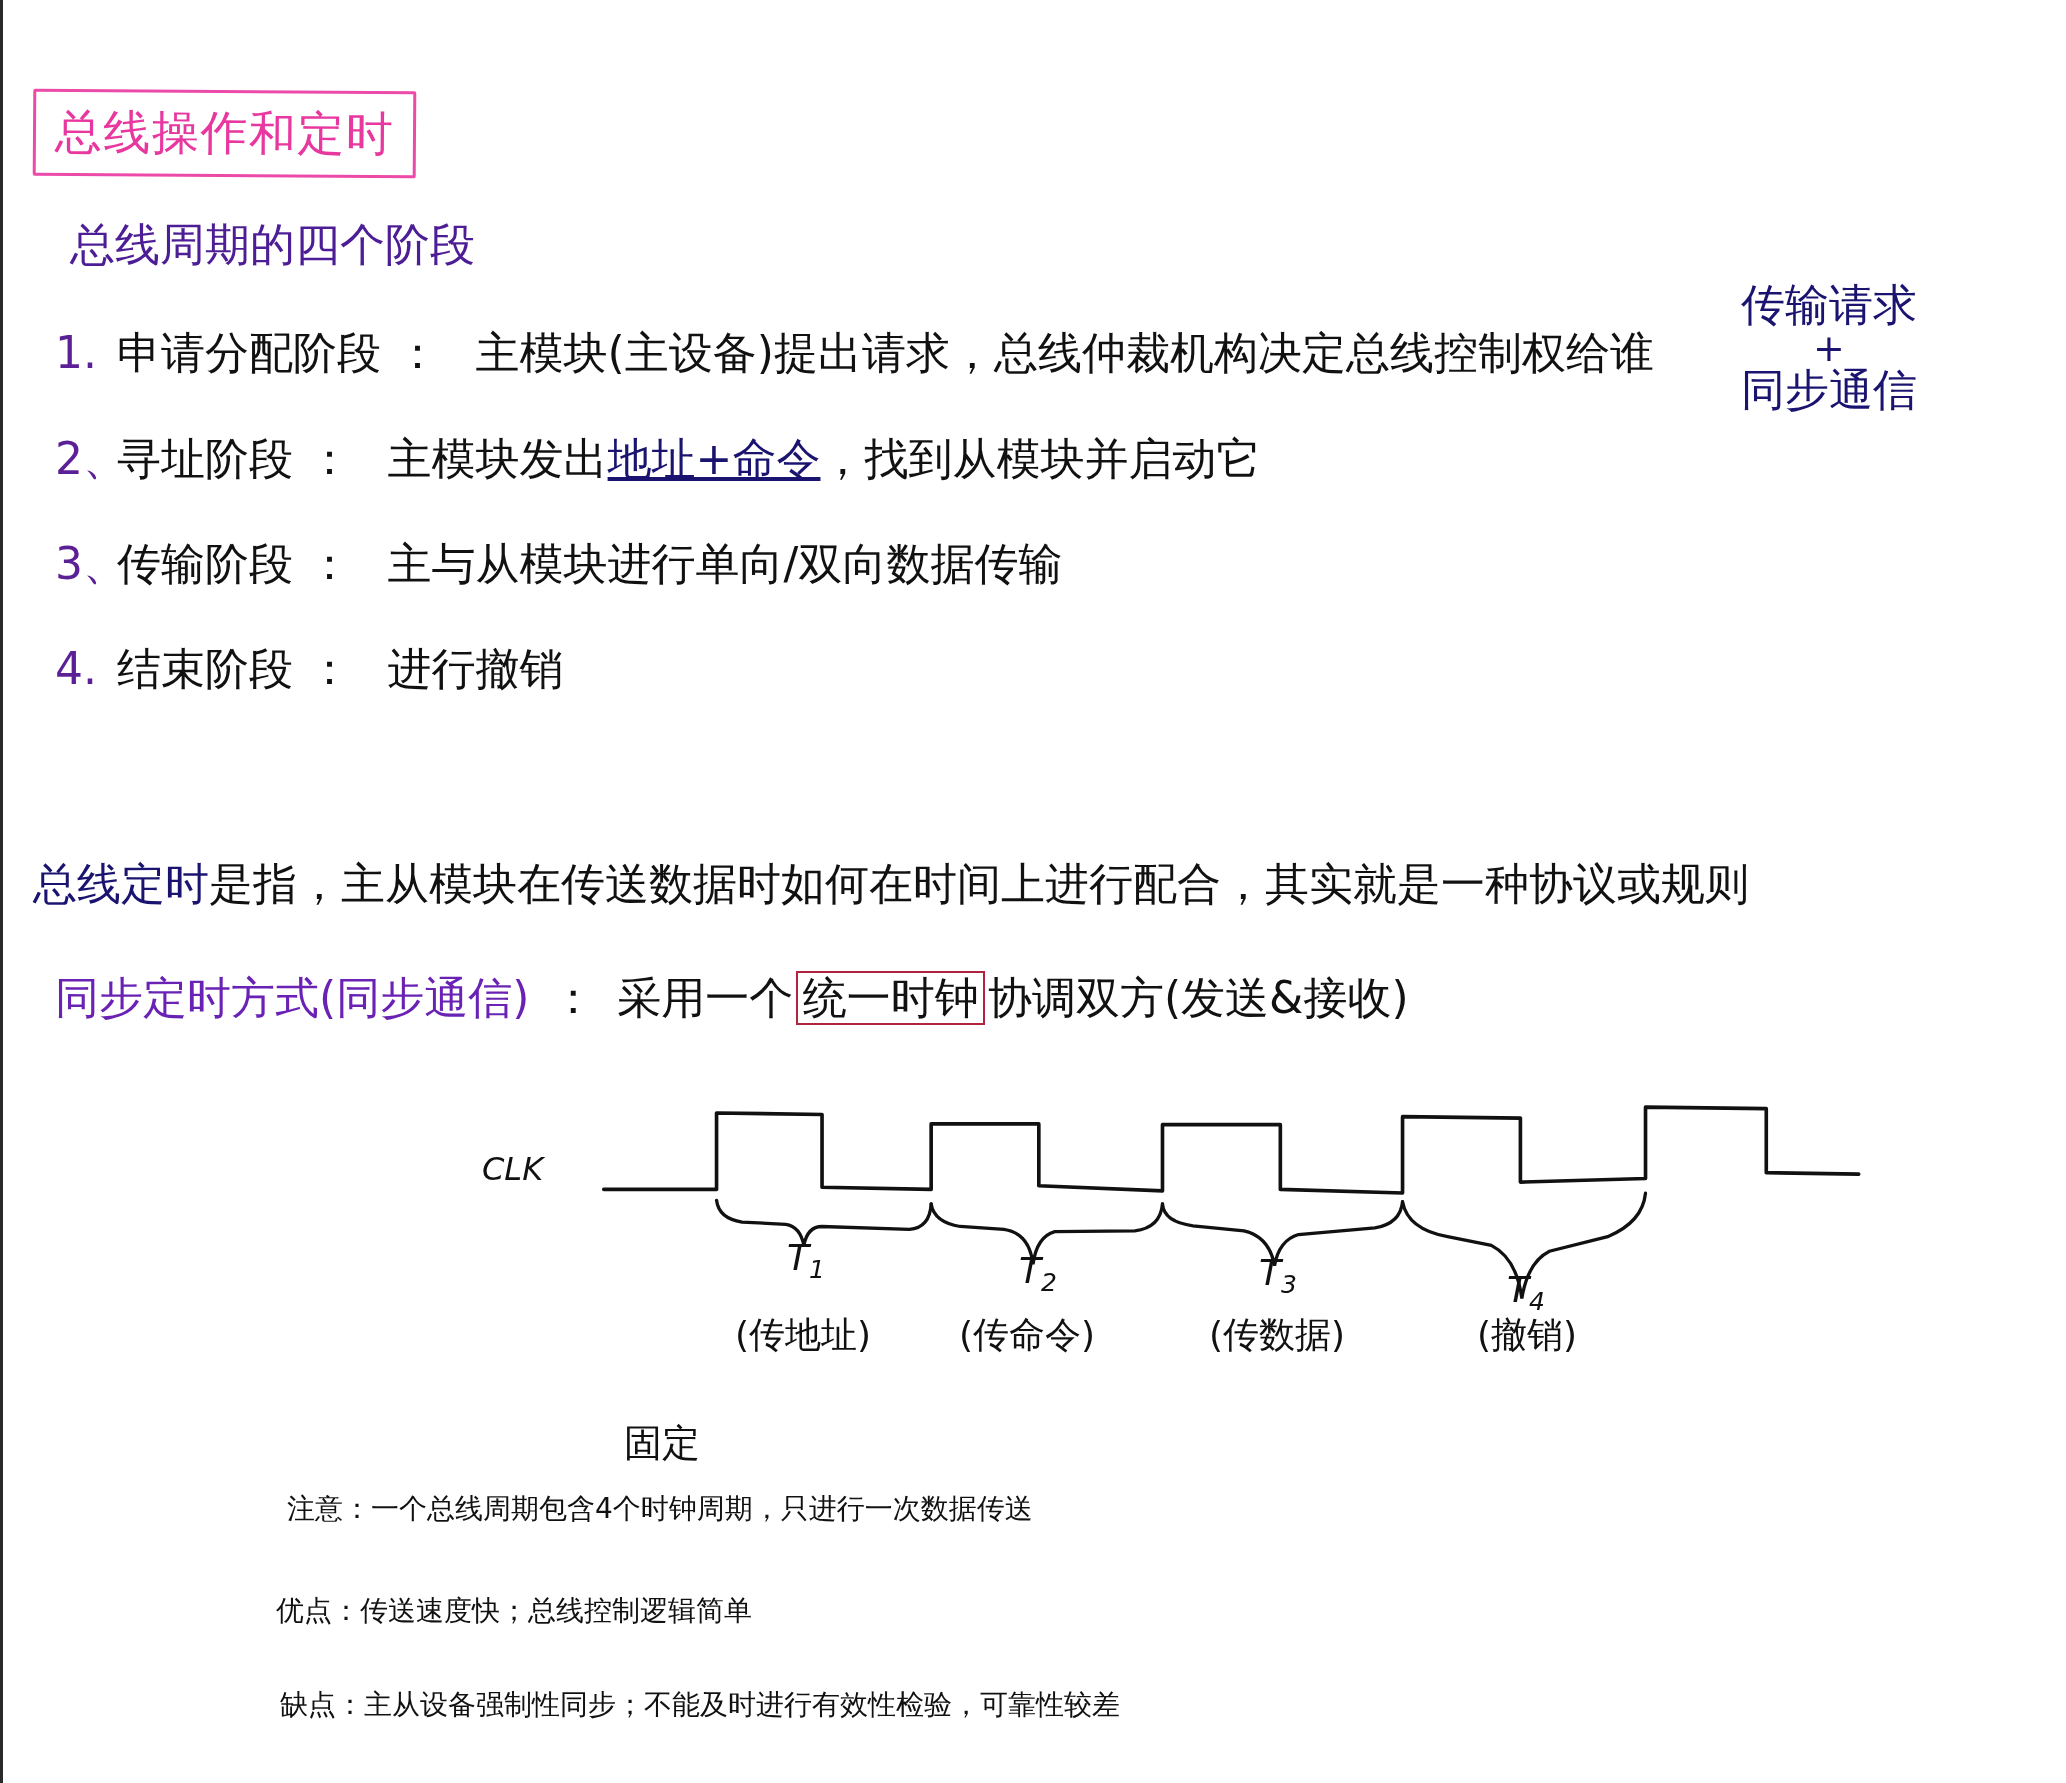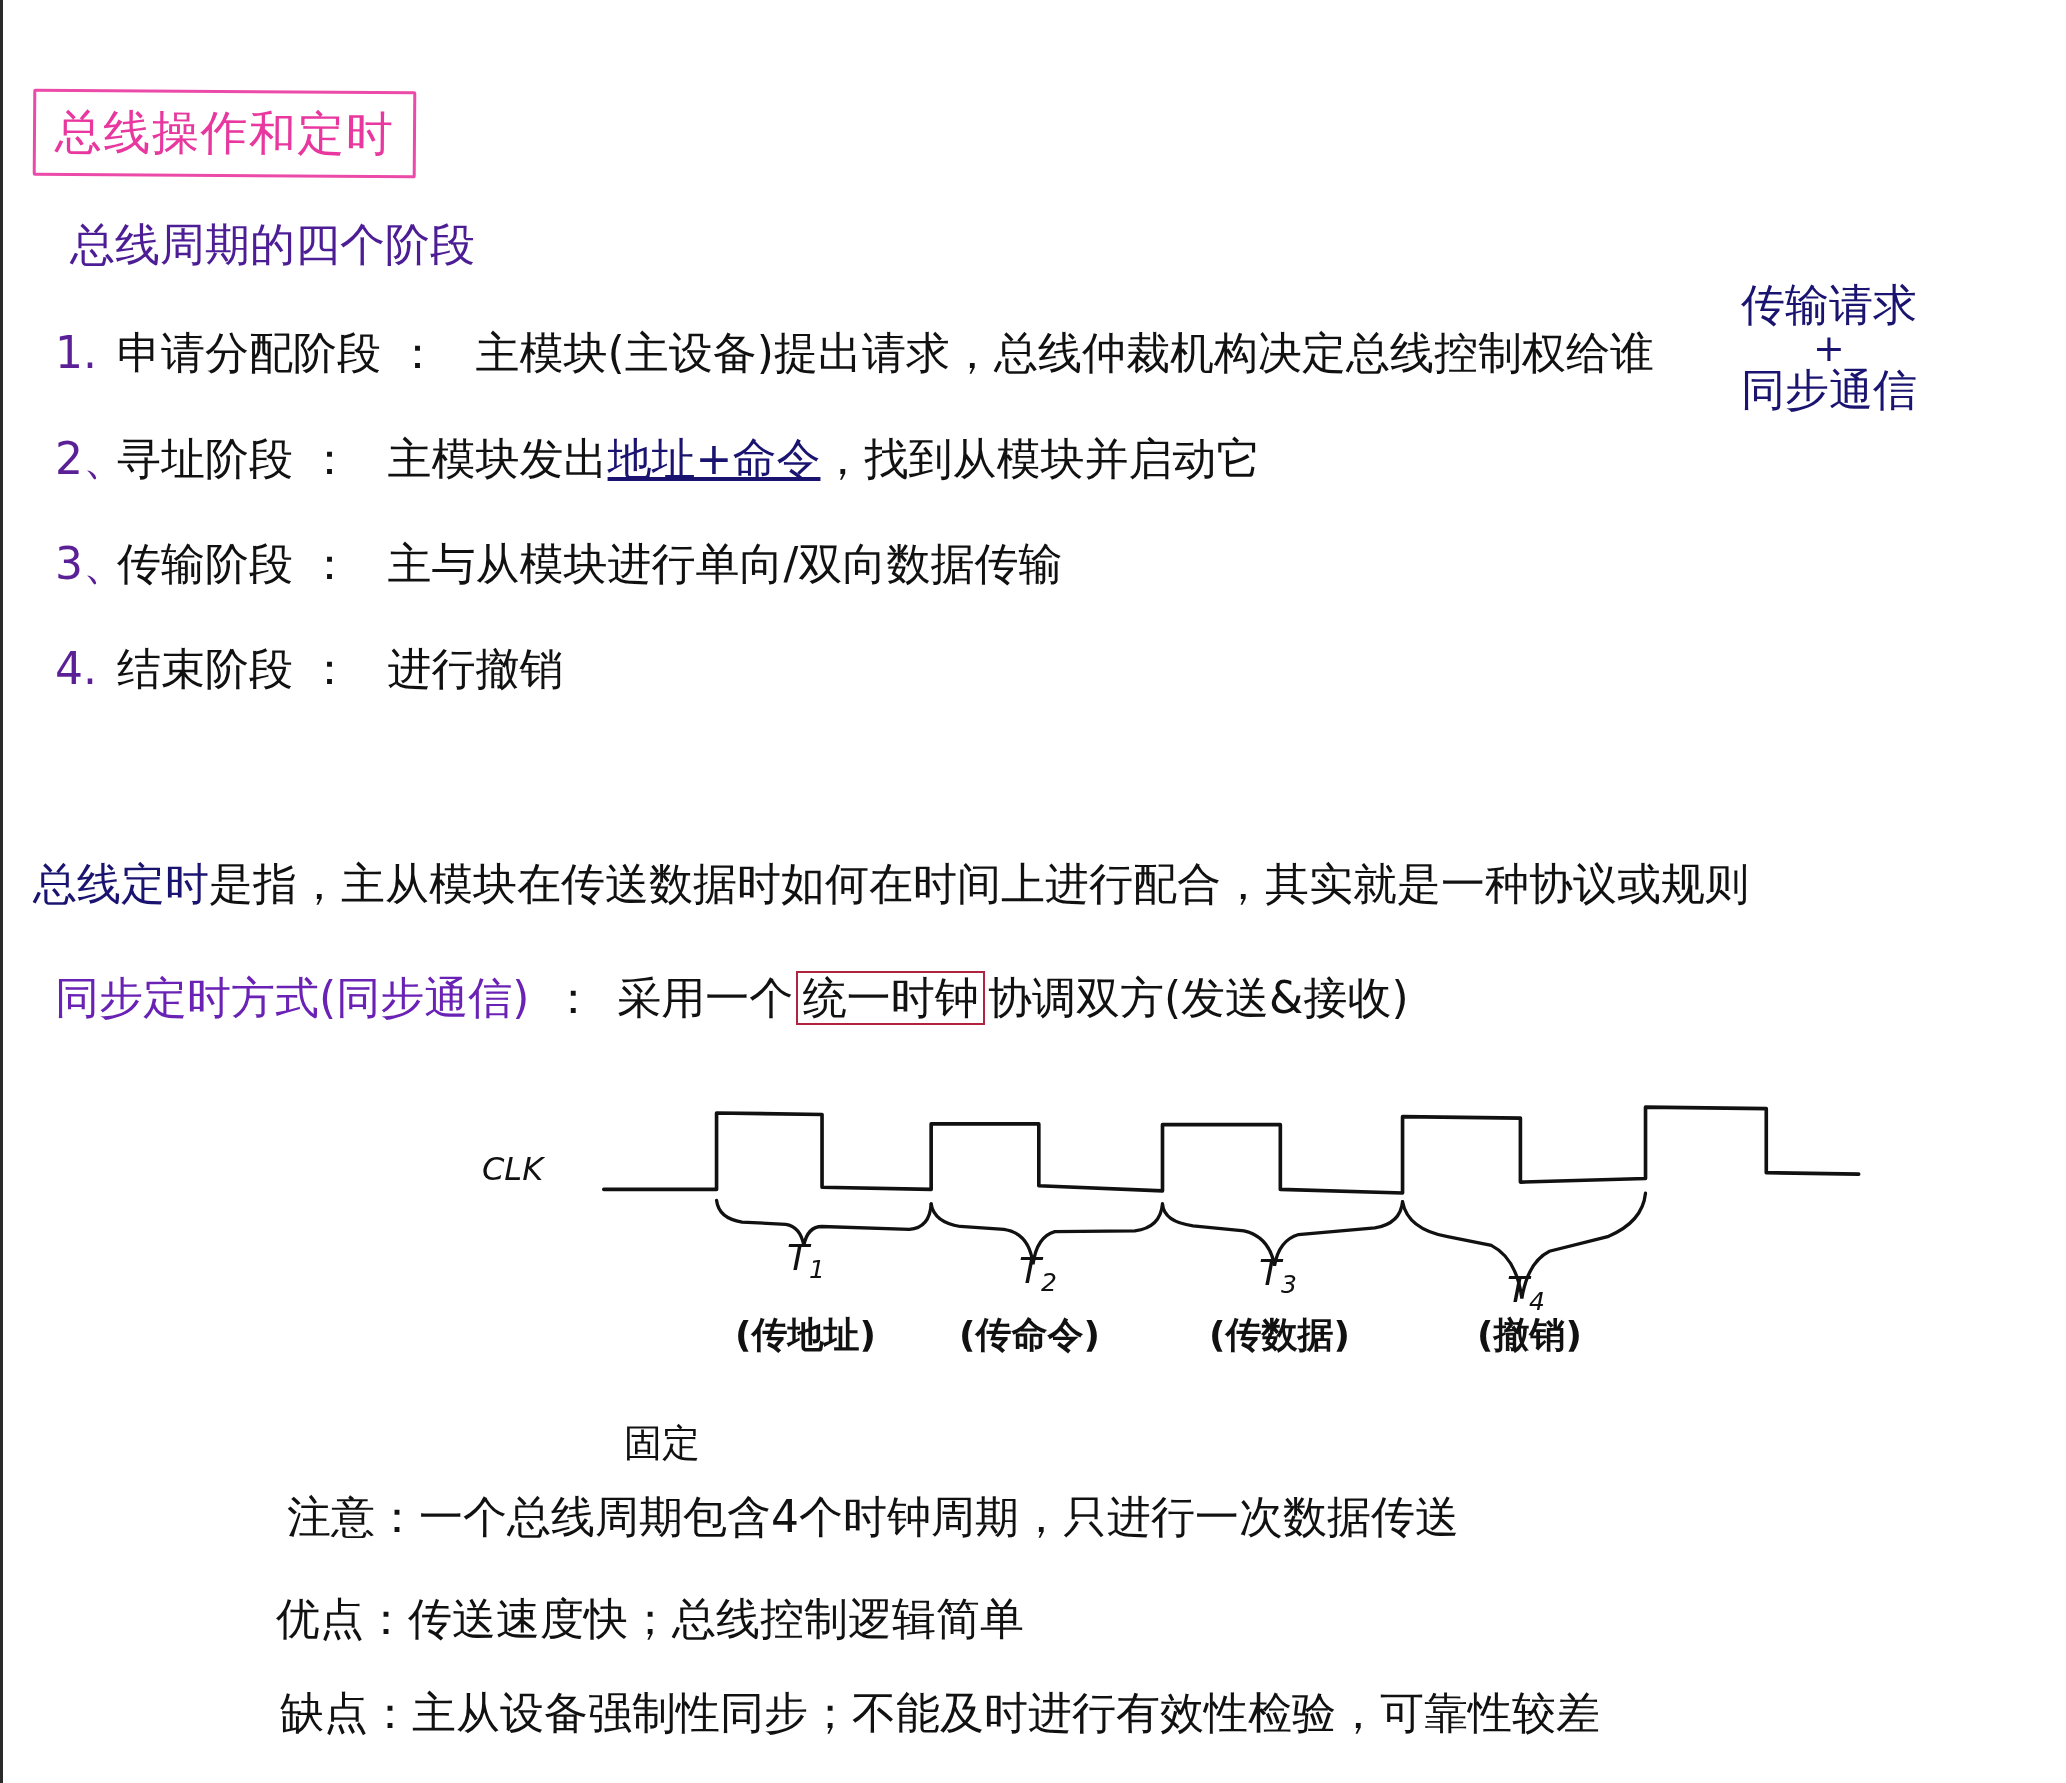--- a/index.html
+++ b/index.html
@@ -28,23 +28,23 @@
   .side-note .plus { display:block; font-size:38px; line-height:0.9; }
   .timing-def { left:33px; top:862px; font-size:44px; }
   .timing-def .term { color:#1a1470; }
   .sync { left:55px; top:971px; font-size:44px; display:flex; align-items:center; }
   .sync .term { color:#6a22b5; }
   .sync .boxed { border:2.9px solid #b0243f; padding:2.9px 4.4px; margin:0 2.9px; }
   .clk-label { left:482px; top:1153px; font-size:32px; font-style:italic; }
   svg.wave { position:absolute; left:0; top:0; }
   .t-label { font-size:36px; font-style:italic; top:1240px; }
   .t-label sub { font-size:25px; }
-  .paren { font-size:36px; top:1317px;font-weight:bold; }
+  .paren { font-size:36px; top:1317px; }
   .fixed { left:624px; top:1424px; font-size:38px; }
-  .note { left:287px; font-size:44px; }
+  .note { left:287px; font-size:28px; }
 </style>
 </head>
 <body>
 
 <div class="page-edge"></div>
 
 <div class="title-box">
   <span class="title-text">总线操作和定时</span>
 </div>
 

